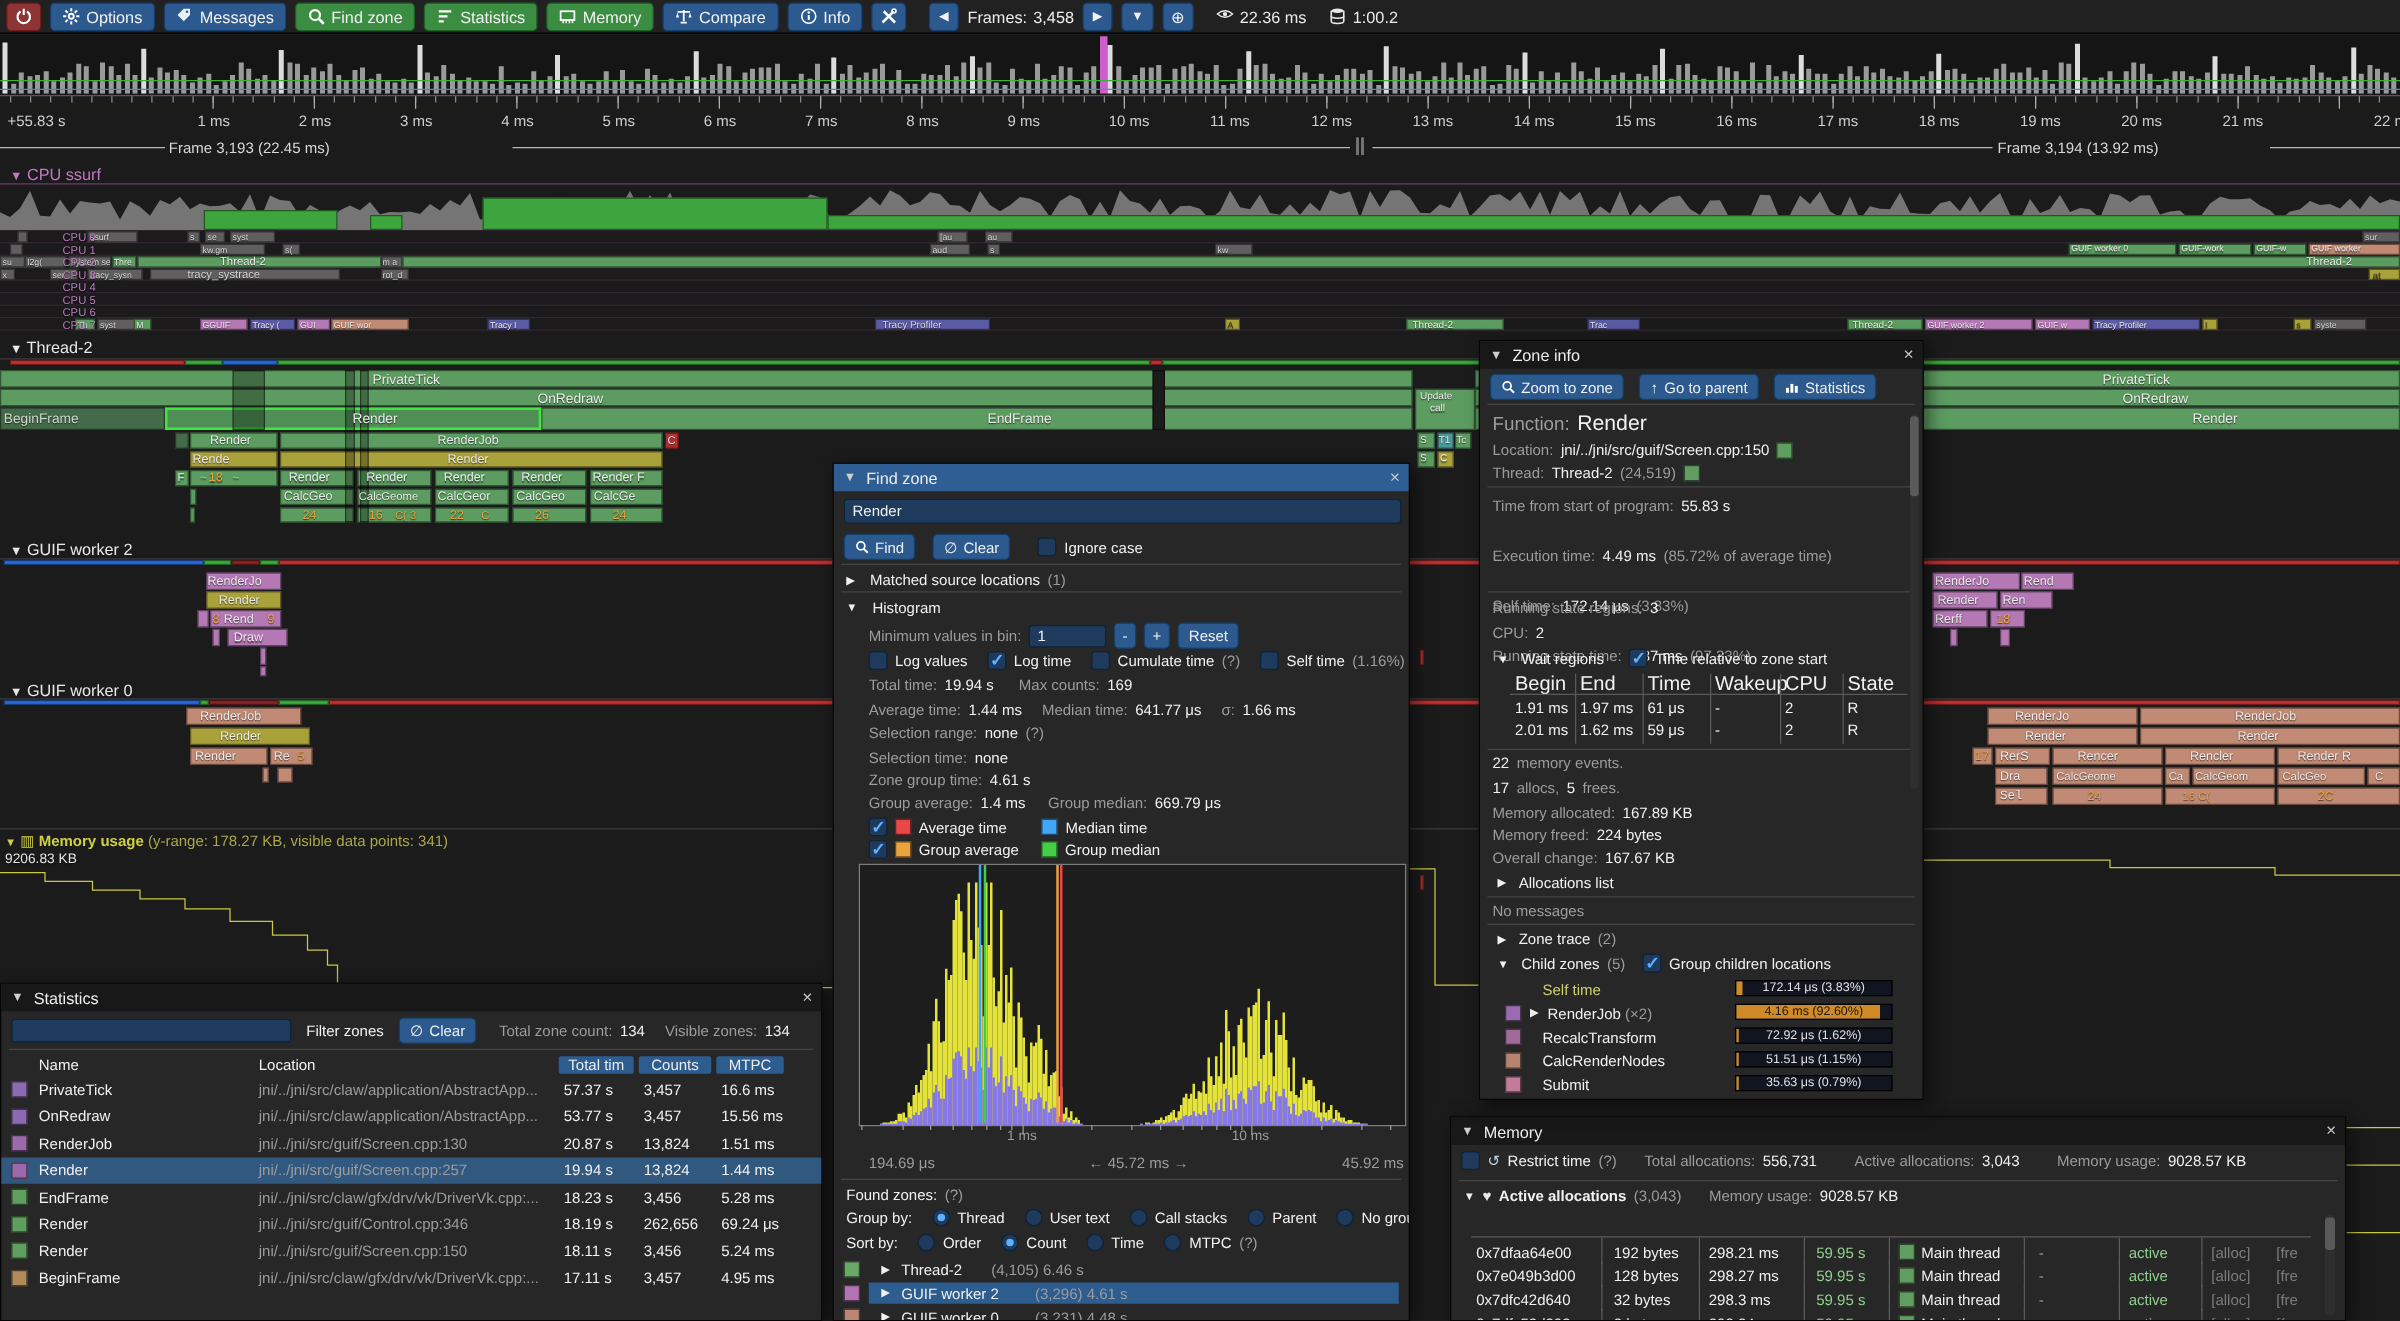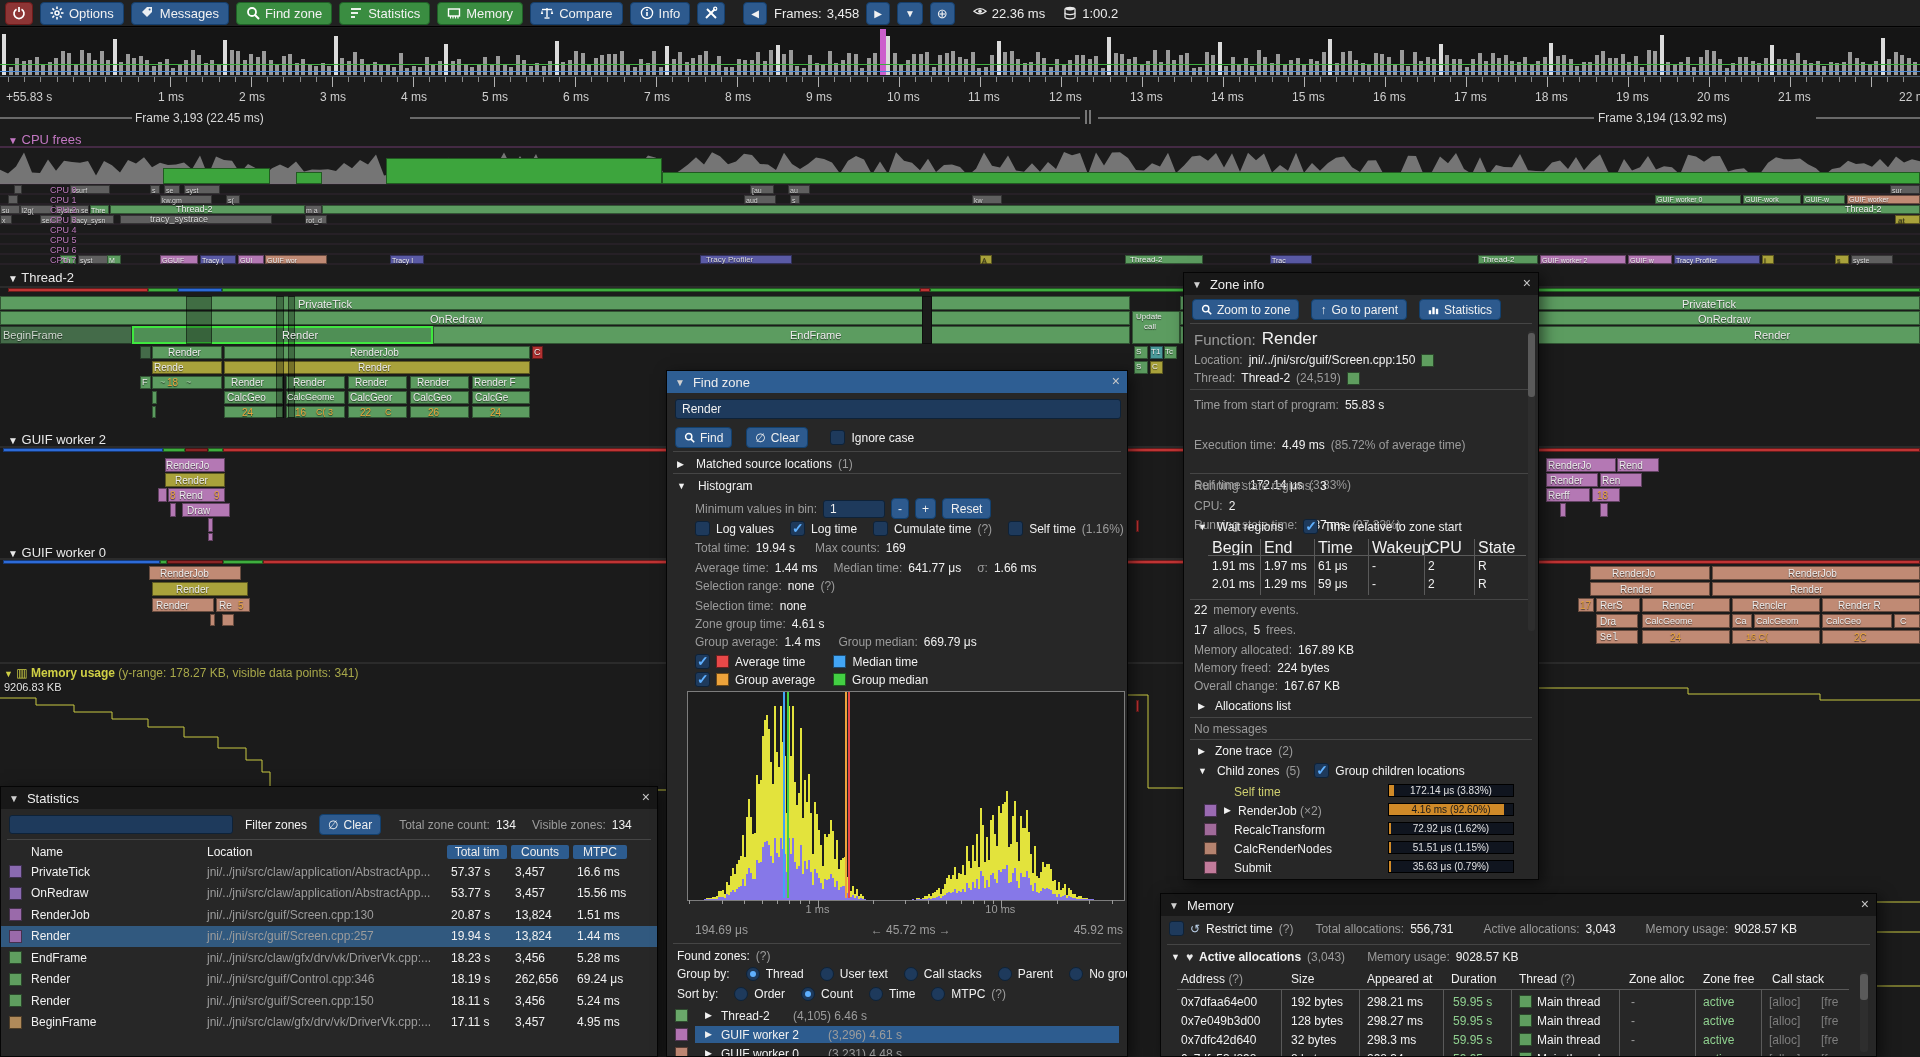--- a/index.html
+++ b/index.html
@@ -670,21 +670,21 @@
       <line x1="0" y1="194" x2="1920" y2="194" stroke="rgba(160,90,160,0.18)"></line>
       <line x1="0" y1="204" x2="1920" y2="204" stroke="rgba(160,90,160,0.18)"></line>
       <line x1="0" y1="214" x2="1920" y2="214" stroke="rgba(160,90,160,0.18)"></line>
       <line x1="0" y1="224" x2="1920" y2="224" stroke="rgba(160,90,160,0.18)"></line>
       <line x1="0" y1="234" x2="1920" y2="234" stroke="rgba(160,90,160,0.18)"></line>
       <line x1="0" y1="244" x2="1920" y2="244" stroke="rgba(160,90,160,0.18)"></line>
       <line x1="0" y1="254" x2="1920" y2="254" stroke="rgba(160,90,160,0.18)"></line>
       <line x1="0" y1="264" x2="1920" y2="264" stroke="rgba(160,90,160,0.18)"></line>
     </svg>
 
-  <div class="hdr" style="left:8px;top:132px;color:#c277c2;"><span style="font-size:10px">▼</span> <span>CPU frees</span></div>
+  <div class="hdr" style="left:8px;top:132px;color:#c277c2;"><span style="font-size:10px">▼</span> <span>CPU ssurf</span></div>
   <div class="hdr" style="left:8px;top:270px;"><span class="tri" style="font-size:10px">▼</span> <span>Thread-2</span></div>
   <div class="hdr" style="left:8px;top:432px;"><span style="font-size:10px">▼</span> <span>GUIF worker 2</span></div>
   <div class="hdr" style="left:8px;top:545px;"><span style="font-size:10px">▼</span> <span>GUIF worker 0</span></div>
   <div class="hdr" style="left:4px;top:666px;color:#cfcf45;font-size:12px;">
     <span style="font-size:9px">▼</span> <span>▥</span>
     <span style="font-weight:bold">Memory usage</span>
     <span style="color:#a8a84a">(y-range: 178.27 KB, visible data points: 341)</span>
   </div>
 
   <div id="canvas" style="position:absolute;left:0;top:0;width:1920px;height:1057px;z-index:2;">
@@ -1713,21 +1713,21 @@
         <span class="abs w" style="left:270px;top:0">State</span>
         <span class="vsep" style="left:266px;top:0;height:56px;"></span>
         <span class="abs" style="left:0;top:16px;width:318px;height:1px;background:#5a5a5a;"></span>
         <span class="abs w" style="left:4px;top:20px;width:44px;overflow:hidden;white-space:nowrap;font-size:12px;">1.91 ms</span>
         <span class="abs w" style="left:56px;top:20px;width:46px;overflow:hidden;white-space:nowrap;font-size:12px;">1.97 ms</span>
         <span class="abs w" style="left:110px;top:20px;width:46px;overflow:hidden;white-space:nowrap;font-size:12px;">61 μs</span>
         <span class="abs w" style="left:164px;top:20px;width:48px;overflow:hidden;white-space:nowrap;font-size:12px;">-</span>
         <span class="abs w" style="left:220px;top:20px;width:42px;overflow:hidden;white-space:nowrap;font-size:12px;">2</span>
         <span class="abs w" style="left:270px;top:20px;width:44px;overflow:hidden;white-space:nowrap;font-size:12px;">R</span>
         <span class="abs w" style="left:4px;top:38px;width:44px;overflow:hidden;white-space:nowrap;font-size:12px;">2.01 ms</span>
-        <span class="abs w" style="left:56px;top:38px;width:46px;overflow:hidden;white-space:nowrap;font-size:12px;">1.29 ms</span>
+        <span class="abs w" style="left:56px;top:38px;width:46px;overflow:hidden;white-space:nowrap;font-size:12px;">1.62 ms</span>
         <span class="abs w" style="left:110px;top:38px;width:46px;overflow:hidden;white-space:nowrap;font-size:12px;">59 μs</span>
         <span class="abs w" style="left:164px;top:38px;width:48px;overflow:hidden;white-space:nowrap;font-size:12px;">-</span>
         <span class="abs w" style="left:220px;top:38px;width:42px;overflow:hidden;white-space:nowrap;font-size:12px;">2</span>
         <span class="abs w" style="left:270px;top:38px;width:44px;overflow:hidden;white-space:nowrap;font-size:12px;">R</span>
       </div>
     <div class="hr" style="top:326px;"></div>
     <div class="row" style="left:10px;top:330px;">
         <span class="w">22</span>
         <span class="g">memory events.</span>
       </div>
@@ -1840,30 +1840,20 @@
     </div>
     <div class="hr" style="top:50px;"></div>
     <div class="row" style="left:10px;top:56px;">
       <span class="w" style="font-size:9px">▼</span>
       <span style="color:#e8e8e8;">♥</span>
       <span class="w" style="font-weight:bold">Active allocations</span>
         <span class="g">(3,043)</span>
       <span class="g" style="margin-left:16px;">Memory usage:</span>
         <span class="w">9028.57 KB</span>
     </div>
-    <div id="mem-header" class="row w" style="left:0;top:76px;height:18px;width:717px;">
-      <span class="abs" style="left:20px;"><span>Address</span> <span class="g">(?)</span></span>
-      <span class="abs" style="left:130px;">Size</span>
-      <span class="abs" style="left:206px;">Appeared at</span>
-      <span class="abs" style="left:290px;">Duration</span>
-      <span class="abs" style="left:358px;"><span>Thread</span> <span class="g">(?)</span></span>
-      <span class="abs" style="left:468px;">Zone alloc</span>
-      <span class="abs" style="left:542px;">Zone free</span>
-      <span class="abs" style="left:611px;">Call stack</span>
-    </div>
     <div style="position:absolute;left:16px;top:95px;width:672px;height:1px;background:#5a5a5a;"></div>
     <div id="mem-rows" style="position:absolute;left:0;top:98px;right:0;bottom:0;">
         <div class="row" style="left: 0px; top: 0px; height: 19px; width: 709px;">
           <span class="abs w" style="left:20px">0x7dfaa64e00</span>
           <span class="abs w" style="left:130px">192 bytes</span>
  <span class="abs w" style="left:206px">298.21 ms</span>
           <span class="abs grn" style="left:292px">59.95 s</span>
  <span class="sw abs" style="left:358px;background:#5f9e5f"></span>
           <span class="abs w" style="left:376px">Main thread</span>
  <span class="abs g" style="left:470px">-</span>

